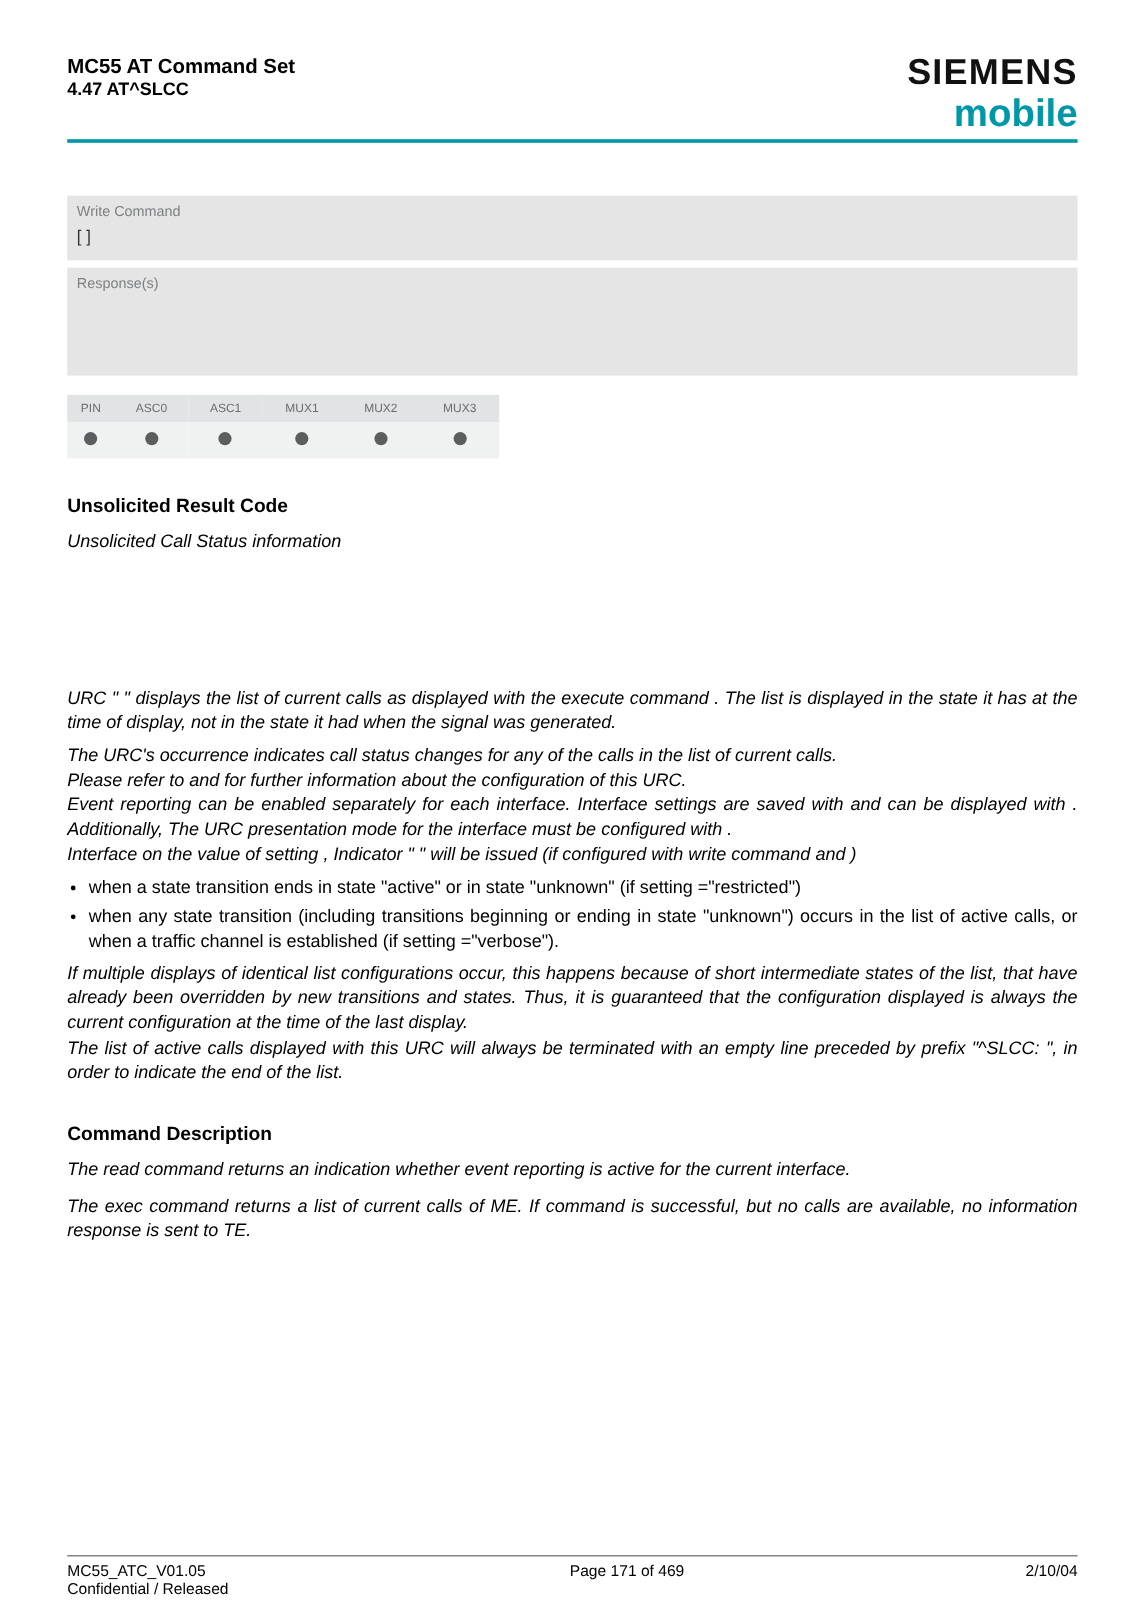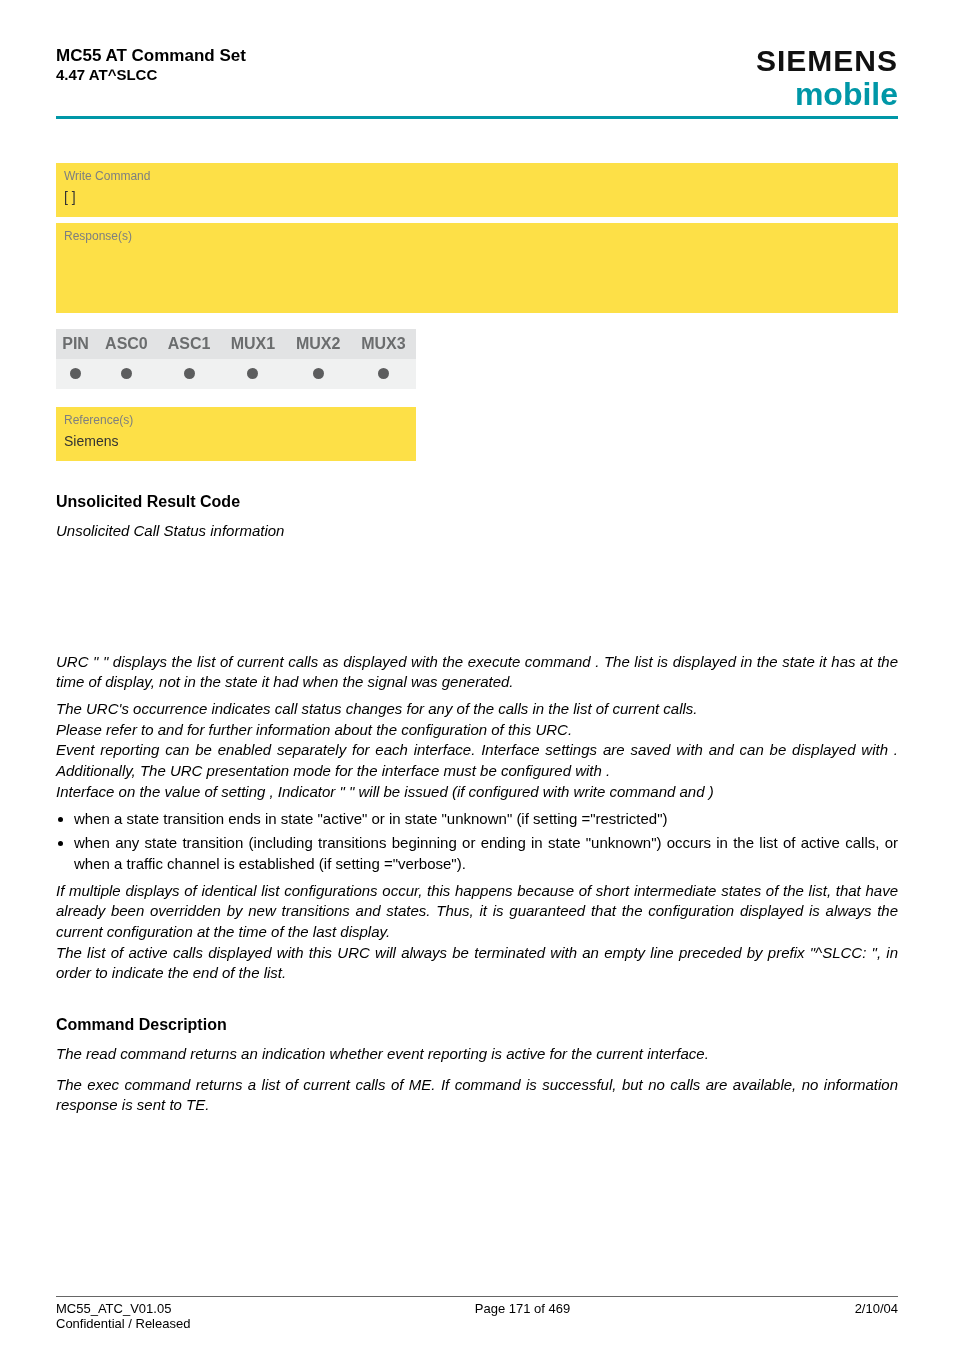--- a/index.html
+++ b/index.html
@@ -8,28 +8,28 @@
 
   .hdr { display: flex; justify-content: space-between; align-items: flex-start; margin-bottom: 6px; }
   .hdr-left-line1 { font-size: 17px; font-weight: bold; }
   .hdr-left-line2 { font-size: 15px; font-weight: bold; }
   .hdr-right { text-align: right; }
   .brand { font-size: 30px; font-weight: 800; letter-spacing: 1px; color: #111; line-height: 1; }
   .subbrand { color: #0097a7; font-size: 32px; font-weight: 700; line-height: 1; margin-top: 2px; }
   .subbrand .m { text-transform: lowercase; }
   .rule-teal { height: 3px; background: #0097a7; margin-top: 6px; margin-bottom: 44px; }
 
-  .grey-box { background: #fde047; padding: 6px 8px 10px 8px; margin-bottom: 6px; }
+  .grey-box { background: #e5e5e5; padding: 6px 8px 10px 8px; margin-bottom: 6px; }
   .grey-label { color: #7d7f80; font-size: 12px; margin-bottom: 6px; }
   .grey-body { color: #333; font-size: 14px; min-height: 18px; }
   .grey-body.tall { min-height: 54px; }
 
   .matrix-wrap { margin-top: 16px; width: 360px; }
   .matrix { width: 100%; border-collapse: collapse; }
-  .matrix th { background: #e2e3e4; color: #6b6d6e; font-weight: bold; font-size: 16px; padding: 6px 0; text-align: center; }
+  .matrix th { background: #e2e3e4; color: #6b6d6e; font-weight: normal; font-size: 10px; padding: 6px 0; text-align: center; }
   .matrix td { background: #f0f1f1; text-align: center; padding: 6px 0; }
   .dot { display: inline-block; width: 11px; height: 11px; border-radius: 50%; }
 
   .ref-wrap { margin-top: 18px; width: 360px; }
 
   .sect-title { font-size: 16px; font-weight: bold; margin-top: 32px; margin-bottom: 10px; }
   .body-text { font-size: 15px; line-height: 1.38; text-align: justify; font-style: italic; }
   .body-block { margin-top: 110px; }
 
   .bullets { margin-top: 6px; padding-left: 18px; }
@@ -82,26 +82,20 @@
         <td><span class="dot" style="background:#5c5d5e"></span></td>
         <td><span class="dot" style="background:#5c5d5e"></span></td>
         <td><span class="dot" style="background:#5c5d5e"></span></td>
         <td><span class="dot" style="background:#5c5d5e"></span></td>
         <td><span class="dot" style="background:#5c5d5e"></span></td>
       </tr>
     </tbody>
       </table>
   </div>
 
-  <div class="ref-wrap">
-    <div class="grey-box" style="margin-bottom:0">
-      <div class="grey-label">Reference(s)</div>
-      <div class="grey-body">Siemens</div>
-    </div>
-  </div>
 
   <div class="sect-title">Unsolicited Result Code</div>
   <div class="body-text">Unsolicited Call Status information</div>
 
   <div class="body-block">
     <div class="body-text para">
       <span>URC "</span>
       <span>" displays the list of current calls as displayed with the execute command </span>
       <span>. The list is displayed in the state it has at the time of display, not in the state it had when the signal was generated.</span>
     </div>

